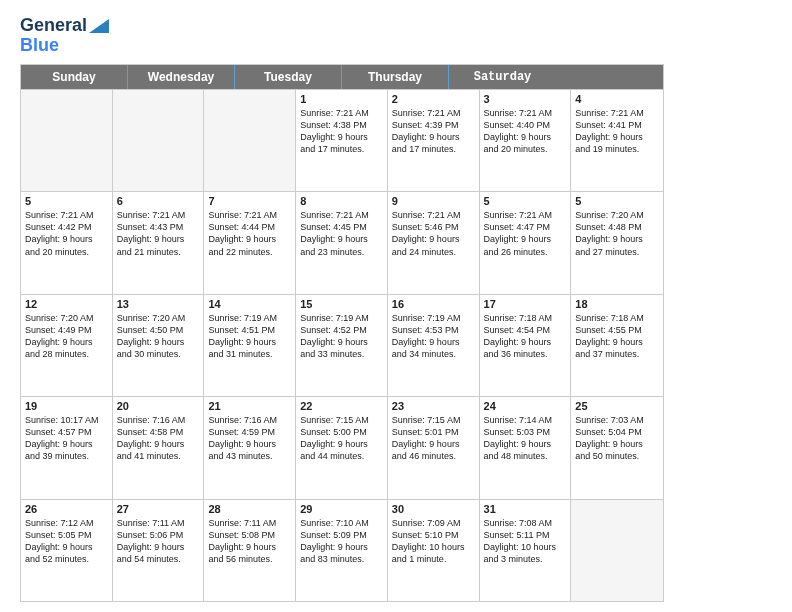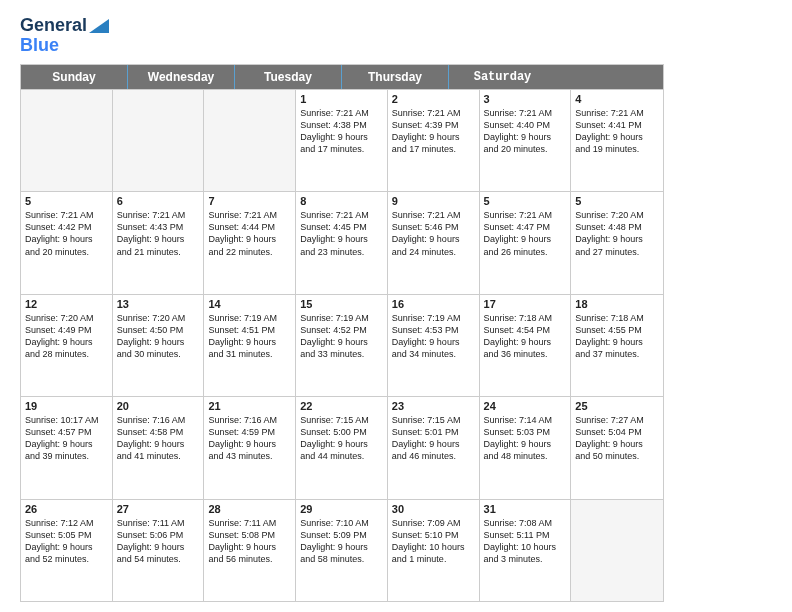--- a/index.html
+++ b/index.html
@@ -304,21 +304,21 @@
           </div>
           <div class="cal-cell">
             <div class="day-num">24</div>
             <div class="cell-text">Sunrise: 7:14 AM</div>
             <div class="cell-text">Sunset: 5:03 PM</div>
             <div class="cell-text">Daylight: 9 hours</div>
             <div class="cell-text">and 48 minutes.</div>
           </div>
           <div class="cal-cell">
             <div class="day-num">25</div>
-            <div class="cell-text">Sunrise: 7:27 AM</div>
+            <div class="cell-text">Sunrise: 7:03 AM</div>
             <div class="cell-text">Sunset: 5:04 PM</div>
             <div class="cell-text">Daylight: 9 hours</div>
             <div class="cell-text">and 50 minutes.</div>
           </div>
         </div>
         <div class="cal-row">
           <div class="cal-cell">
             <div class="day-num">26</div>
             <div class="cell-text">Sunrise: 7:12 AM</div>
             <div class="cell-text">Sunset: 5:05 PM</div>
@@ -337,21 +337,21 @@
             <div class="cell-text">Sunrise: 7:11 AM</div>
             <div class="cell-text">Sunset: 5:08 PM</div>
             <div class="cell-text">Daylight: 9 hours</div>
             <div class="cell-text">and 56 minutes.</div>
           </div>
           <div class="cal-cell">
             <div class="day-num">29</div>
             <div class="cell-text">Sunrise: 7:10 AM</div>
             <div class="cell-text">Sunset: 5:09 PM</div>
             <div class="cell-text">Daylight: 9 hours</div>
-            <div class="cell-text">and 58 minutes.</div>
+            <div class="cell-text">and 83 minutes.</div>
           </div>
           <div class="cal-cell">
             <div class="day-num">30</div>
             <div class="cell-text">Sunrise: 7:09 AM</div>
             <div class="cell-text">Sunset: 5:10 PM</div>
             <div class="cell-text">Daylight: 10 hours</div>
             <div class="cell-text">and 1 minute.</div>
           </div>
           <div class="cal-cell">
             <div class="day-num">31</div>

